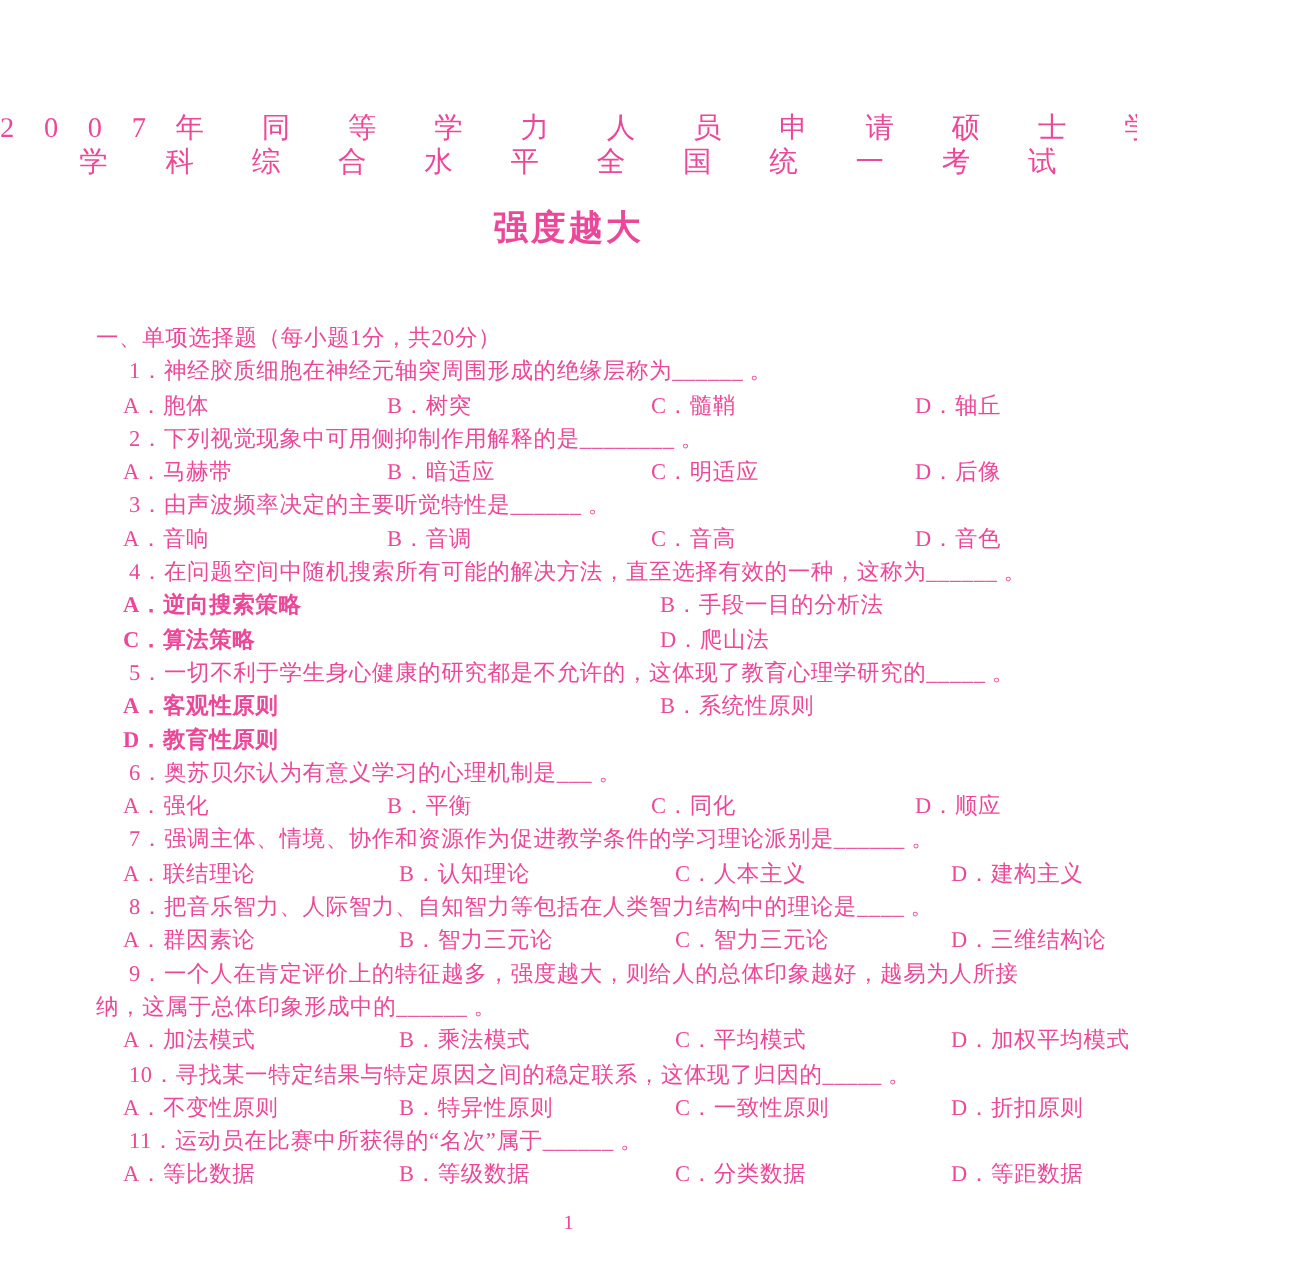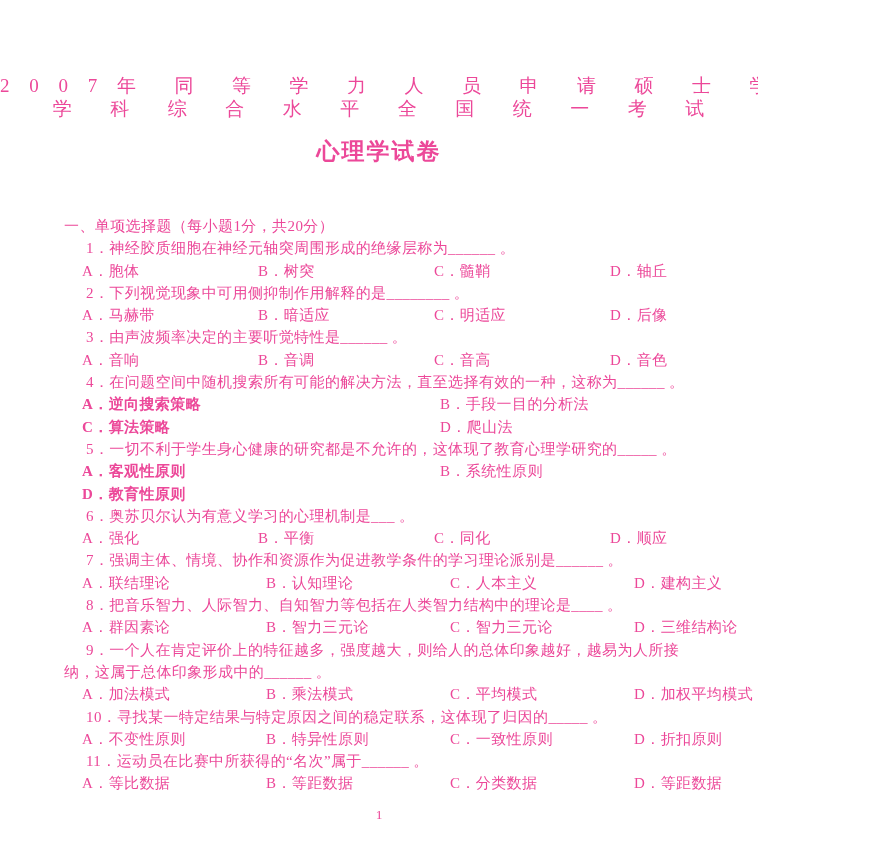--- a/index.html
+++ b/index.html
@@ -60,21 +60,21 @@
     margin-top: 12px;
     letter-spacing: 0;
   }
 </style>
 </head>
 <body>
 
 <div class="page">
   <div class="hdr hdr1">2 0 0 7 年  同  等  学  力  人  员  申  请  硕  士  学  位</div>
   <div class="hdr hdr2">学  科  综  合  水  平  全  国  统  一  考  试</div>
-  <div class="exam-title">心理学试卷</div>
+  <div class="exam-title">强度越大</div>
   <div class="line section-heading">一、单项选择题（每小题1分，共20分）</div>
   <div>
       <div>
         <div class="line stem">1．神经胶质细胞在神经元轴突周围形成的绝缘层称为______ 。</div>
         <div class="line opts cols4s"><span class="opt">A．胞体</span><span class="opt">B．树突</span><span class="opt">C．髓鞘</span><span class="opt">D．轴丘</span></div>
       </div>
       <div>
         <div class="line stem">2．下列视觉现象中可用侧抑制作用解释的是________ 。</div>
         <div class="line opts cols4s"><span class="opt">A．马赫带</span><span class="opt">B．暗适应</span><span class="opt">C．明适应</span><span class="opt">D．后像</span></div>
       </div>
@@ -108,17 +108,17 @@
         <div class="line stem">9．一个人在肯定评价上的特征越多，强度越大，则给人的总体印象越好，越易为人所接</div>
         <div class="line stem cont">纳，这属于总体印象形成中的______ 。</div>
         <div class="line opts cols4l"><span class="opt">A．加法模式</span><span class="opt">B．乘法模式</span><span class="opt">C．平均模式</span><span class="opt">D．加权平均模式</span></div>
       </div>
       <div>
         <div class="line stem">10．寻找某一特定结果与特定原因之间的稳定联系，这体现了归因的_____ 。</div>
         <div class="line opts cols4l"><span class="opt">A．不变性原则</span><span class="opt">B．特异性原则</span><span class="opt">C．一致性原则</span><span class="opt">D．折扣原则</span></div>
       </div>
       <div>
         <div class="line stem">11．运动员在比赛中所获得的“名次”属于______ 。</div>
-        <div class="line opts cols4l"><span class="opt">A．等比数据</span><span class="opt">B．等距数据</span><span class="opt">C．分类数据</span><span class="opt">D．等距数据</span></div>
+        <div class="line opts cols4l"><span class="opt">A．等比数据</span><span class="opt">B．等级数据</span><span class="opt">C．分类数据</span><span class="opt">D．等距数据</span></div>
       </div>
     </div>
   <div class="page-num">1</div>
 </div>
 
 </body></html>

